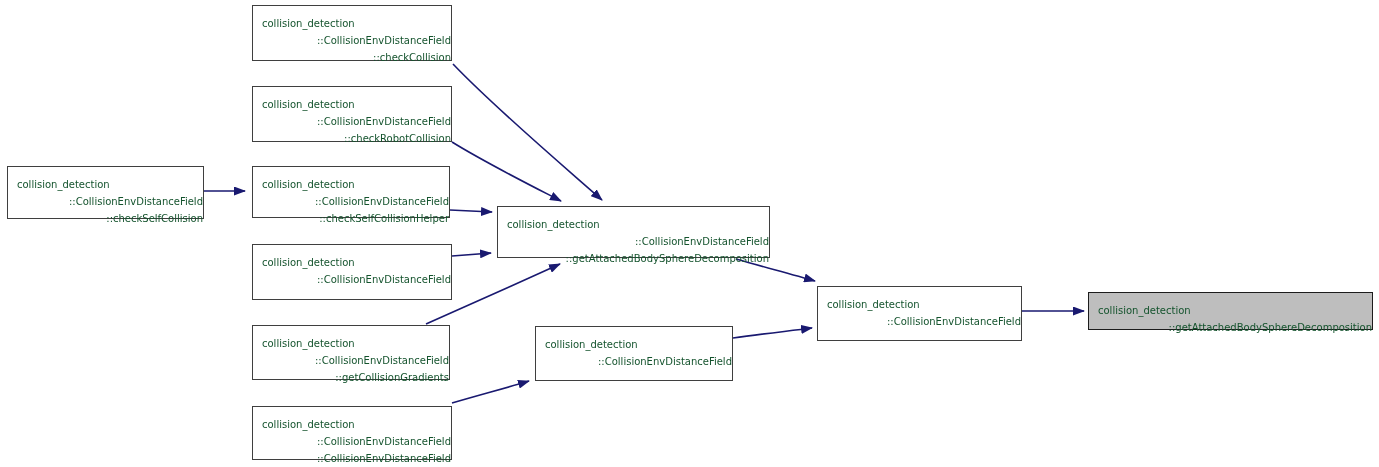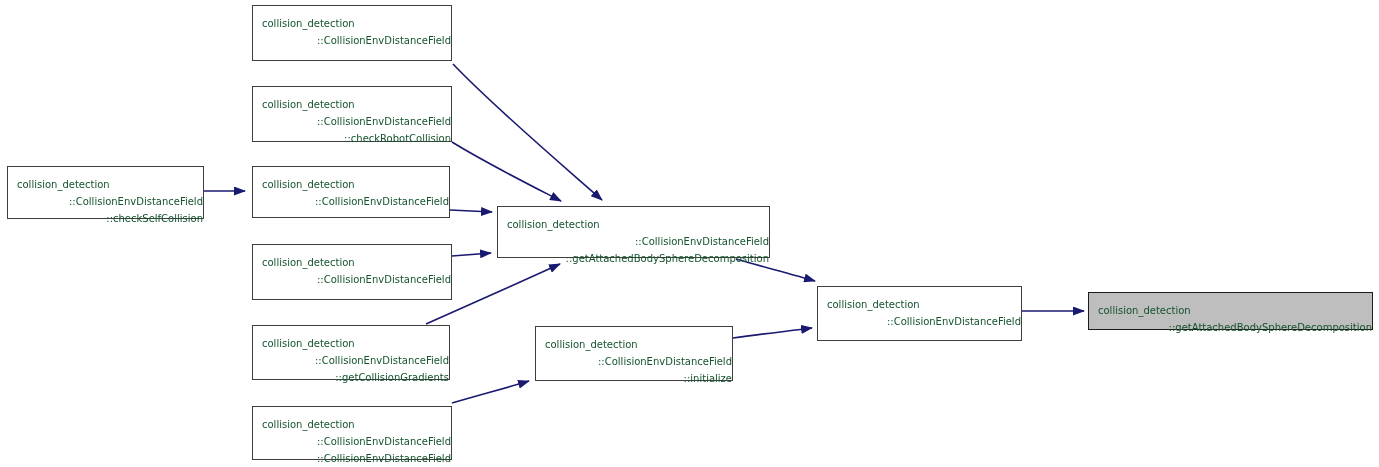--- a/index.html
+++ b/index.html
@@ -64,29 +64,31 @@
   </svg>
   <div id="node-layer">
       <div class="node" style="left: 7px; top: 166px; width: 197px; height: 53px;">
         <span class="line first">collision_detection</span>
         <span class="line">::CollisionEnvDistanceField</span>
         <span class="line">::checkSelfCollision</span>
       </div>
       <div class="node" style="left: 252px; top: 5px; width: 200px; height: 56px;">
         <span class="line first">collision_detection</span>
         <span class="line">::CollisionEnvDistanceField</span>
+        <span class="line">::checkCollision</span>
       </div>
       <div class="node" style="left: 252px; top: 86px; width: 200px; height: 56px;">
         <span class="line first">collision_detection</span>
         <span class="line">::CollisionEnvDistanceField</span>
         <span class="line">::checkRobotCollision</span>
       </div>
       <div class="node" style="left: 252px; top: 166px; width: 198px; height: 52px;">
         <span class="line first">collision_detection</span>
         <span class="line">::CollisionEnvDistanceField</span>
+        <span class="line">::checkSelfCollisionHelper</span>
       </div>
       <div class="node" style="left: 252px; top: 244px; width: 200px; height: 56px;">
         <span class="line first">collision_detection</span>
         <span class="line">::CollisionEnvDistanceField</span>
       </div>
       <div class="node" style="left: 252px; top: 325px; width: 198px; height: 55px;">
         <span class="line first">collision_detection</span>
         <span class="line">::CollisionEnvDistanceField</span>
         <span class="line">::getCollisionGradients</span>
       </div>
@@ -96,21 +98,20 @@
         <span class="line">::CollisionEnvDistanceField</span>
       </div>
       <div class="node" style="left: 497px; top: 206px; width: 273px; height: 52px;">
         <span class="line first">collision_detection</span>
         <span class="line">::CollisionEnvDistanceField</span>
         <span class="line">::getAttachedBodySphereDecomposition</span>
       </div>
       <div class="node" style="left: 535px; top: 326px; width: 198px; height: 55px;">
         <span class="line first">collision_detection</span>
         <span class="line">::CollisionEnvDistanceField</span>
-        <span class="line">::initialize</span>
       </div>
       <div class="node" style="left: 817px; top: 286px; width: 205px; height: 55px;">
         <span class="line first">collision_detection</span>
         <span class="line">::CollisionEnvDistanceField</span>
       </div>
       <div class="node highlight" style="left: 1088px; top: 292px; width: 285px; height: 38px;">
         <span class="line first">collision_detection</span>
         <span class="line">::getAttachedBodySphereDecomposition</span>
       </div>
     </div>

